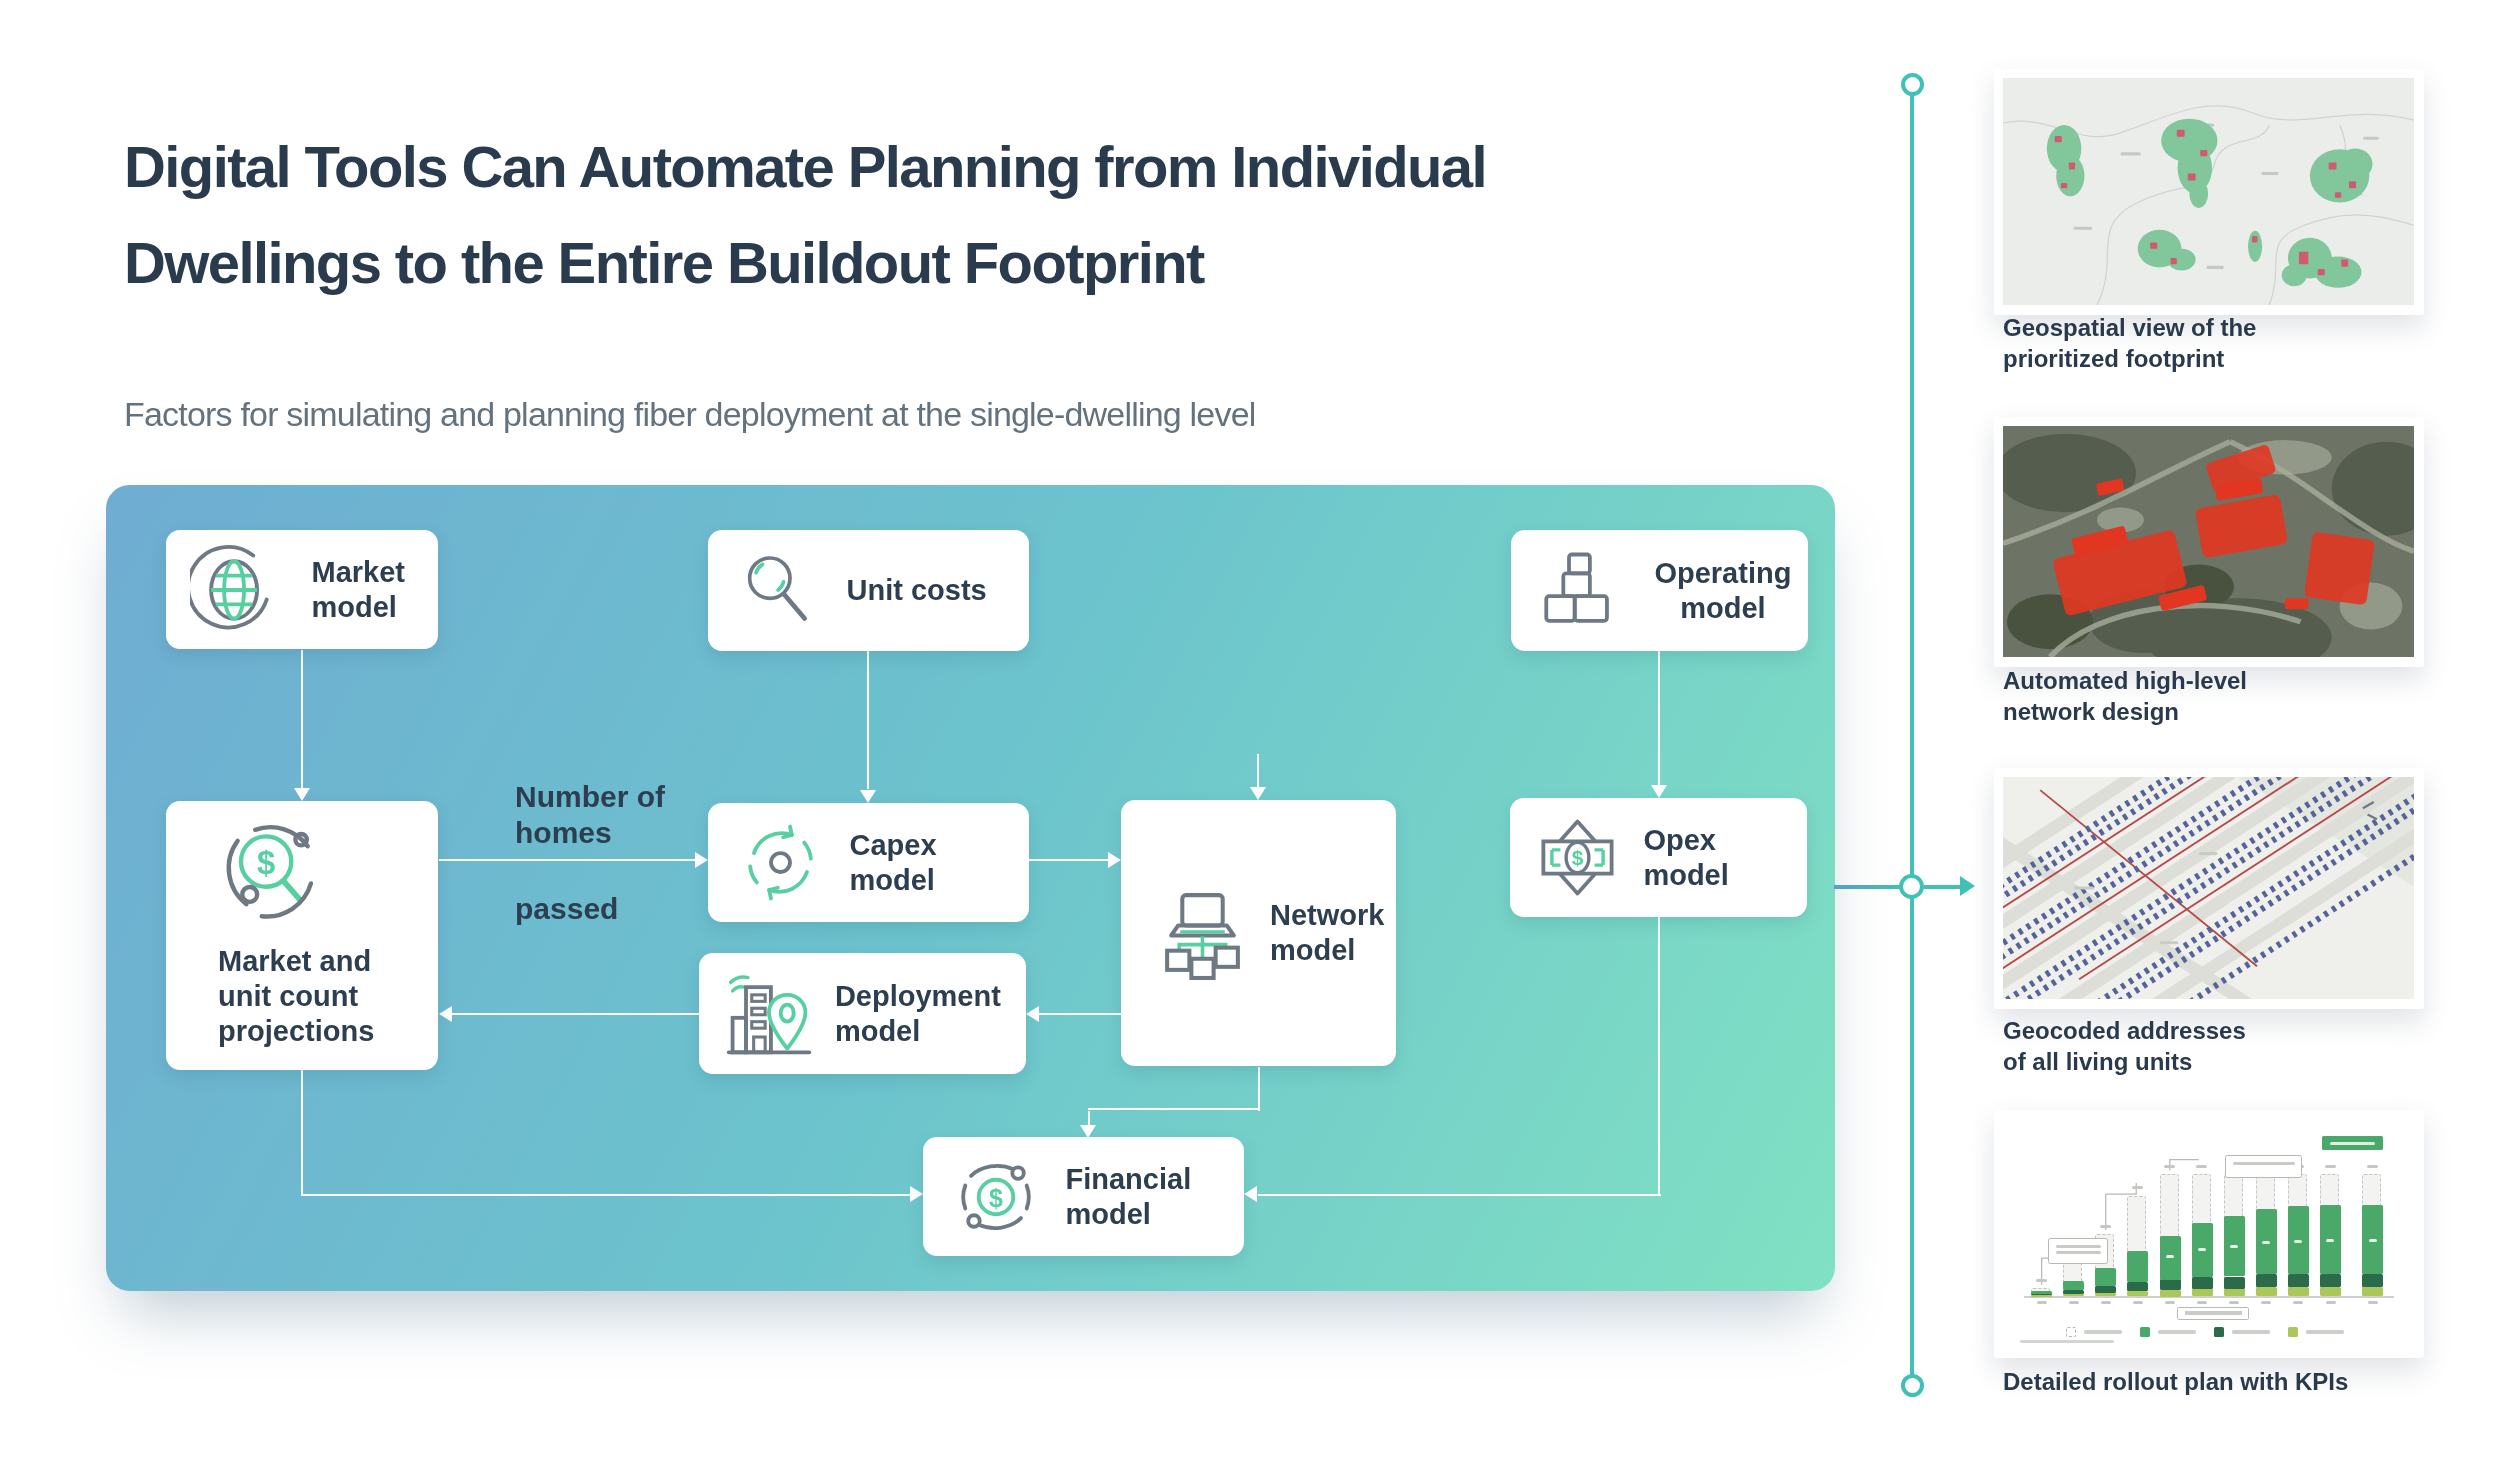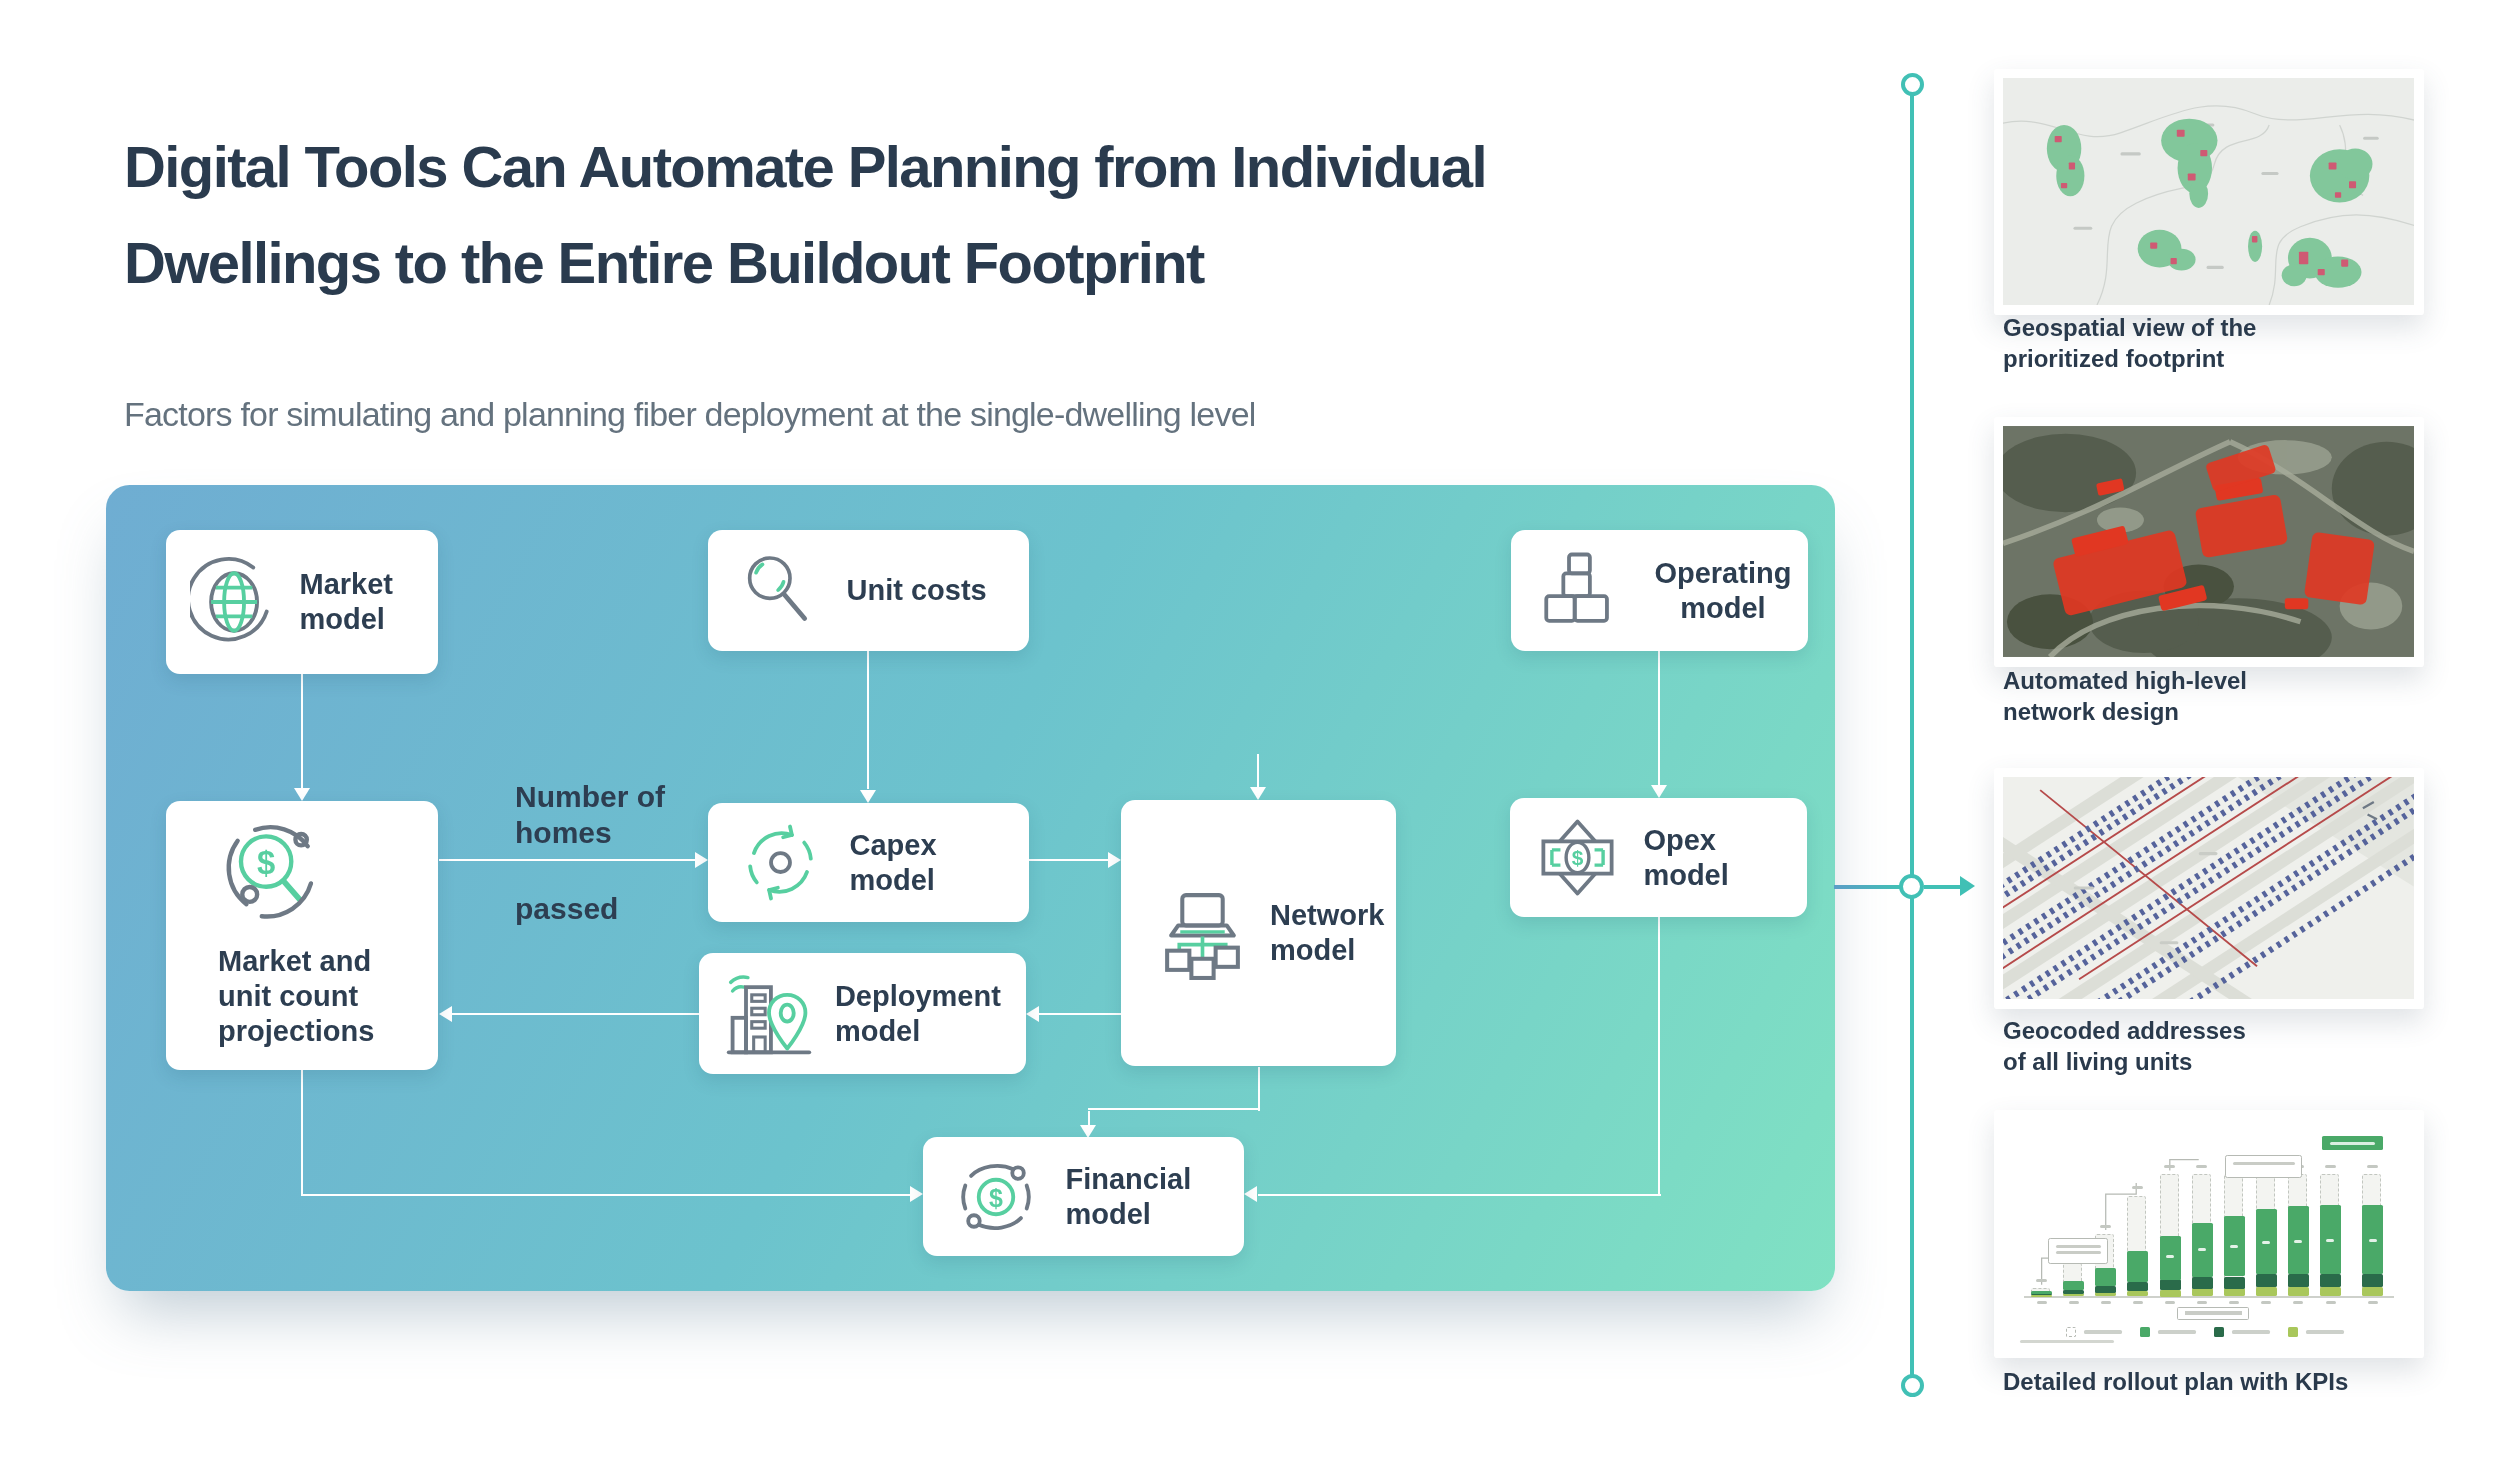--- a/index.html
+++ b/index.html
@@ -114,21 +114,21 @@
   <div class="al" style="left:195px;top:709px;width:610px;height:2.3px;"></div>
   <div class="ah right" style="left:804px;top:701px;"></div>
 
   <div class="al" style="left:1552px;top:432px;width:2.3px;height:279px;"></div>
   <div class="al" style="left:1152px;top:709px;width:403px;height:2.3px;"></div>
   <div class="ah left" style="left:1138px;top:701px;"></div>
 
   <div class="edge-label" style="left:409px;top:294px;width:157px;">Number of homes</div>
   <div class="edge-label" style="left:409px;top:406px;">passed</div>
 
-  <div class="node row" style="left:60px;top:45px;width:272px;height:144px;padding-left:23.5px;gap:18px;">
+  <div class="node row" style="left:60px;top:45px;width:272px;height:119px;padding-left:23.5px;gap:30px;">
     <span class="icon" style="width:92px;height:92px;">
       <svg viewBox="0 0 48 48" fill="none">
         <ellipse cx="23" cy="24" rx="12" ry="15" stroke="#6e7985" stroke-width="2"></ellipse>
         <ellipse cx="23" cy="24" rx="5.2" ry="15" stroke="#57cfa0" stroke-width="2"></ellipse>
         <line x1="11" y1="24" x2="35" y2="24" stroke="#57cfa0" stroke-width="2"></line>
         <line x1="13.5" y1="16.5" x2="32.5" y2="16.5" stroke="#57cfa0" stroke-width="2"></line>
         <line x1="13.5" y1="31.5" x2="32.5" y2="31.5" stroke="#57cfa0" stroke-width="2"></line>
         <path d="M33 6 A21 21 0 1 0 40 29" stroke="#6e7985" stroke-width="2" stroke-linecap="round"></path>
       </svg>
     </span>

